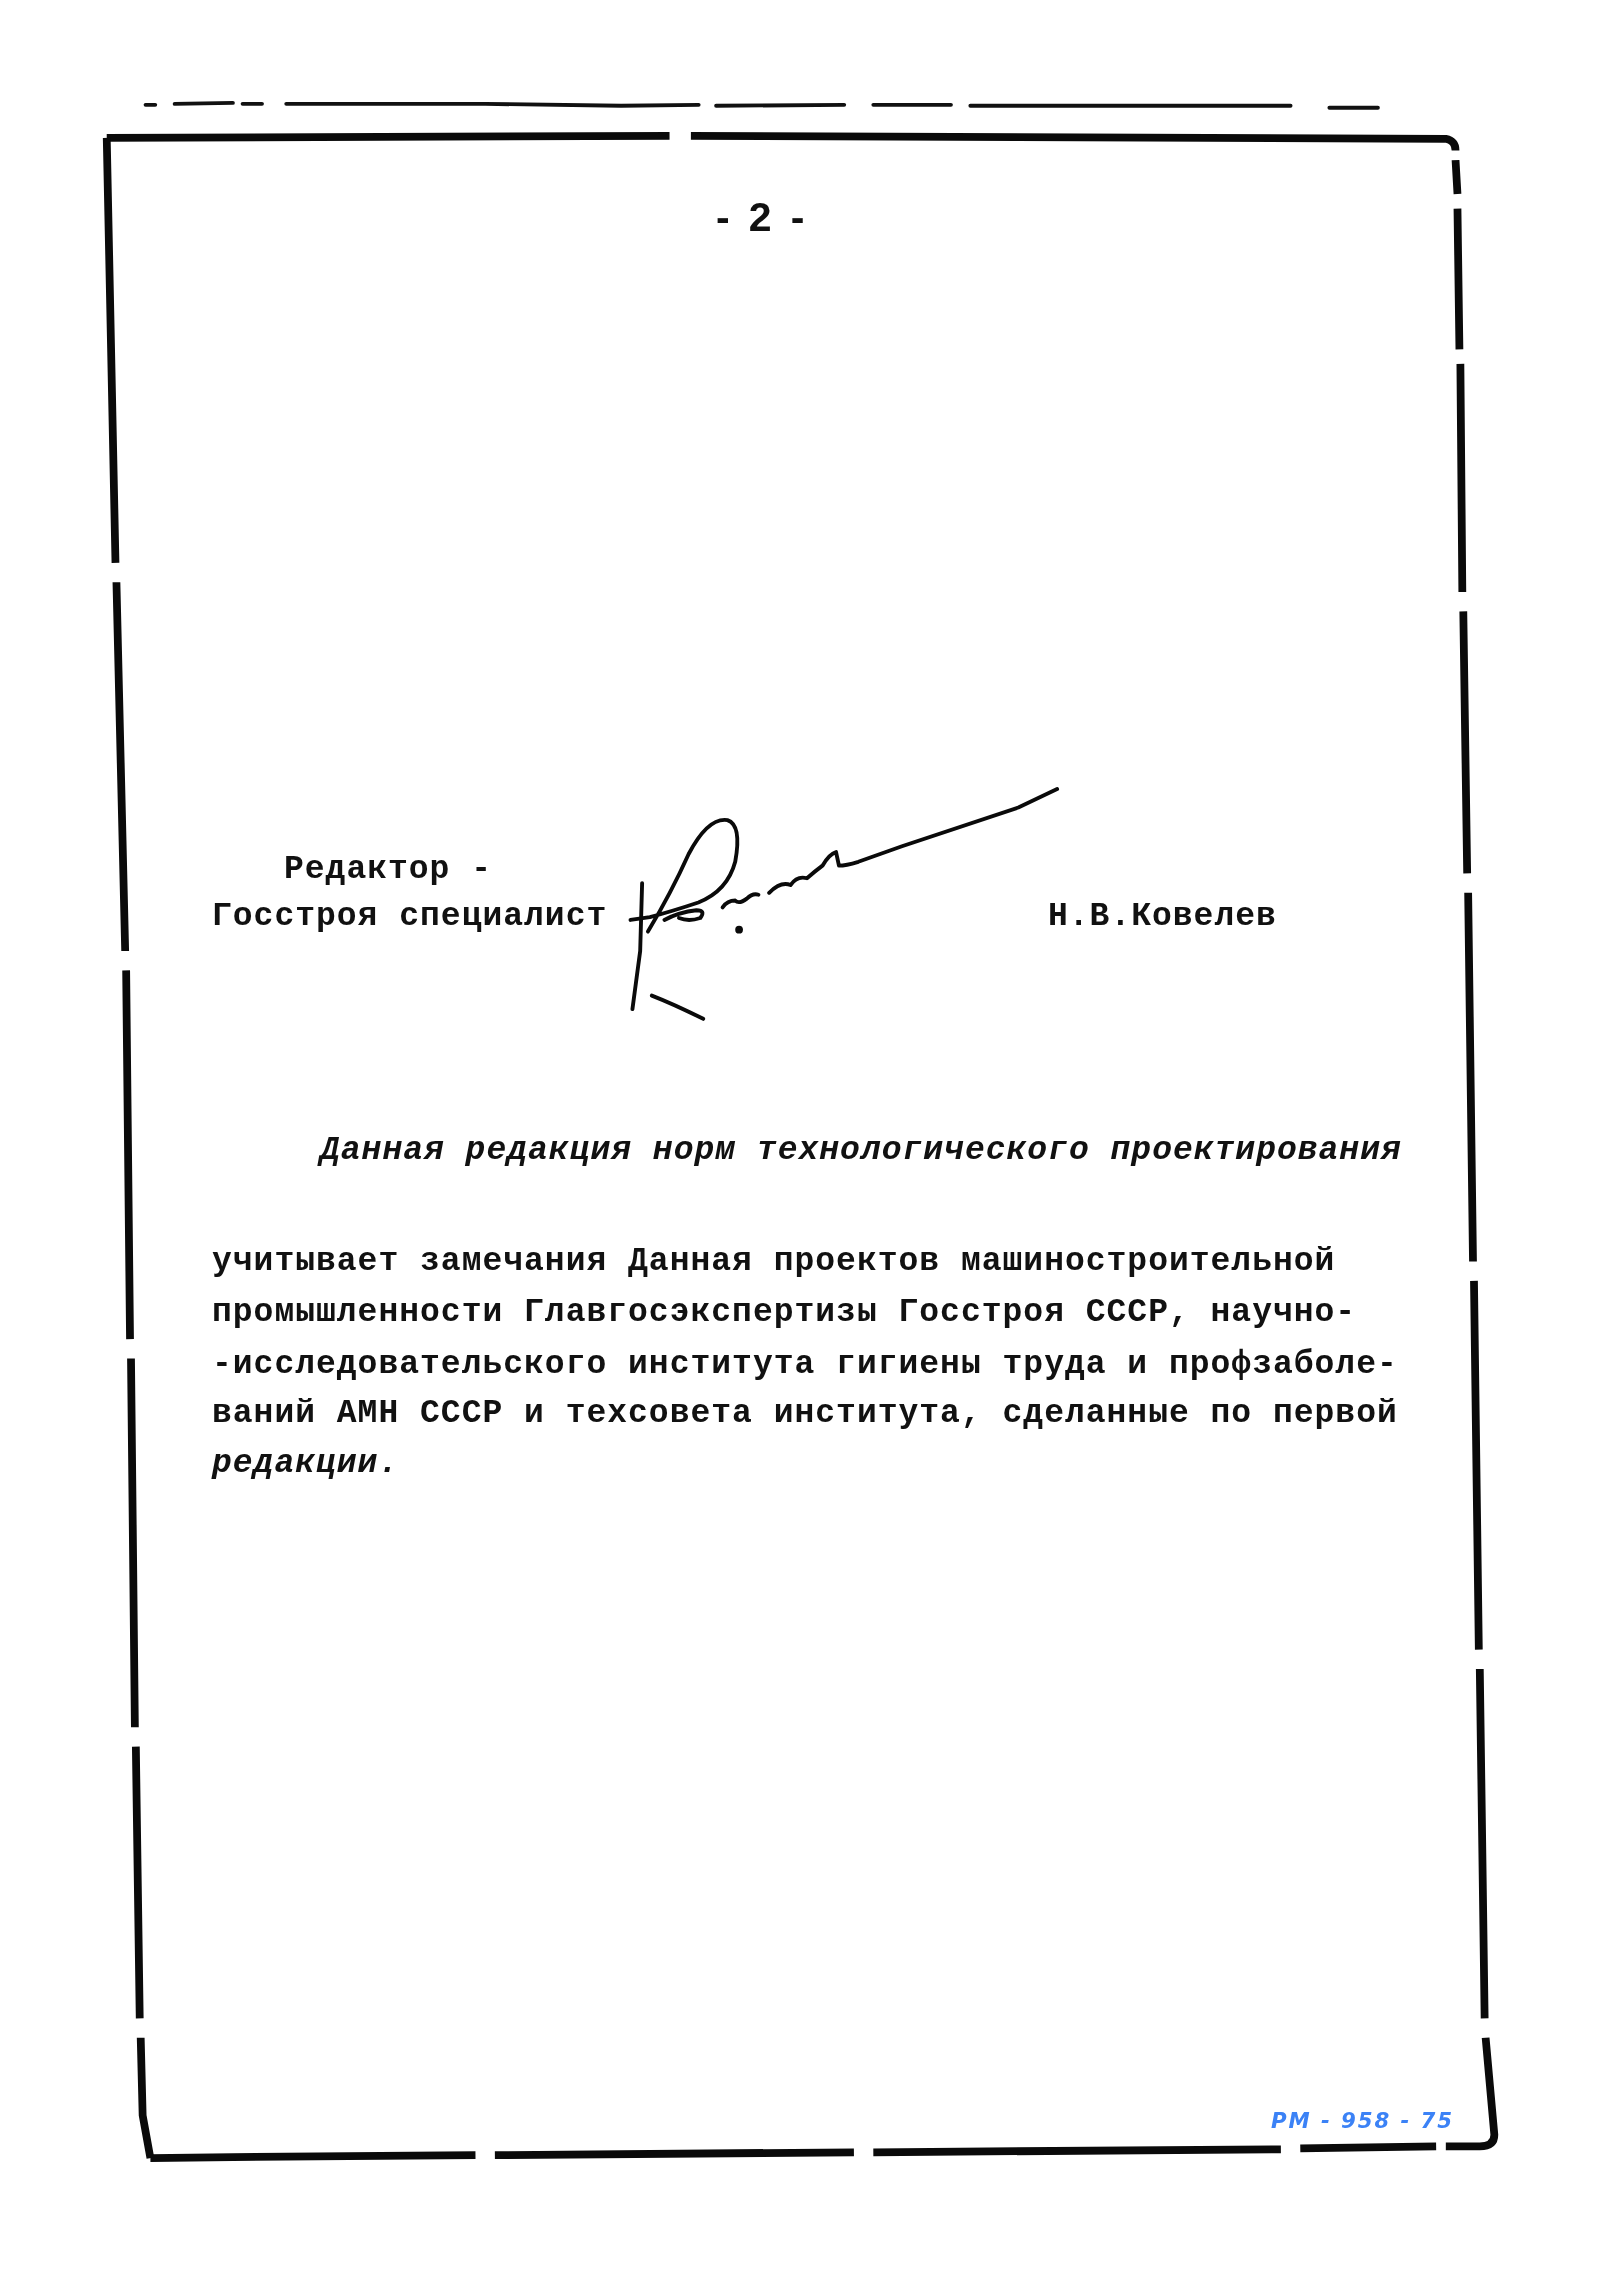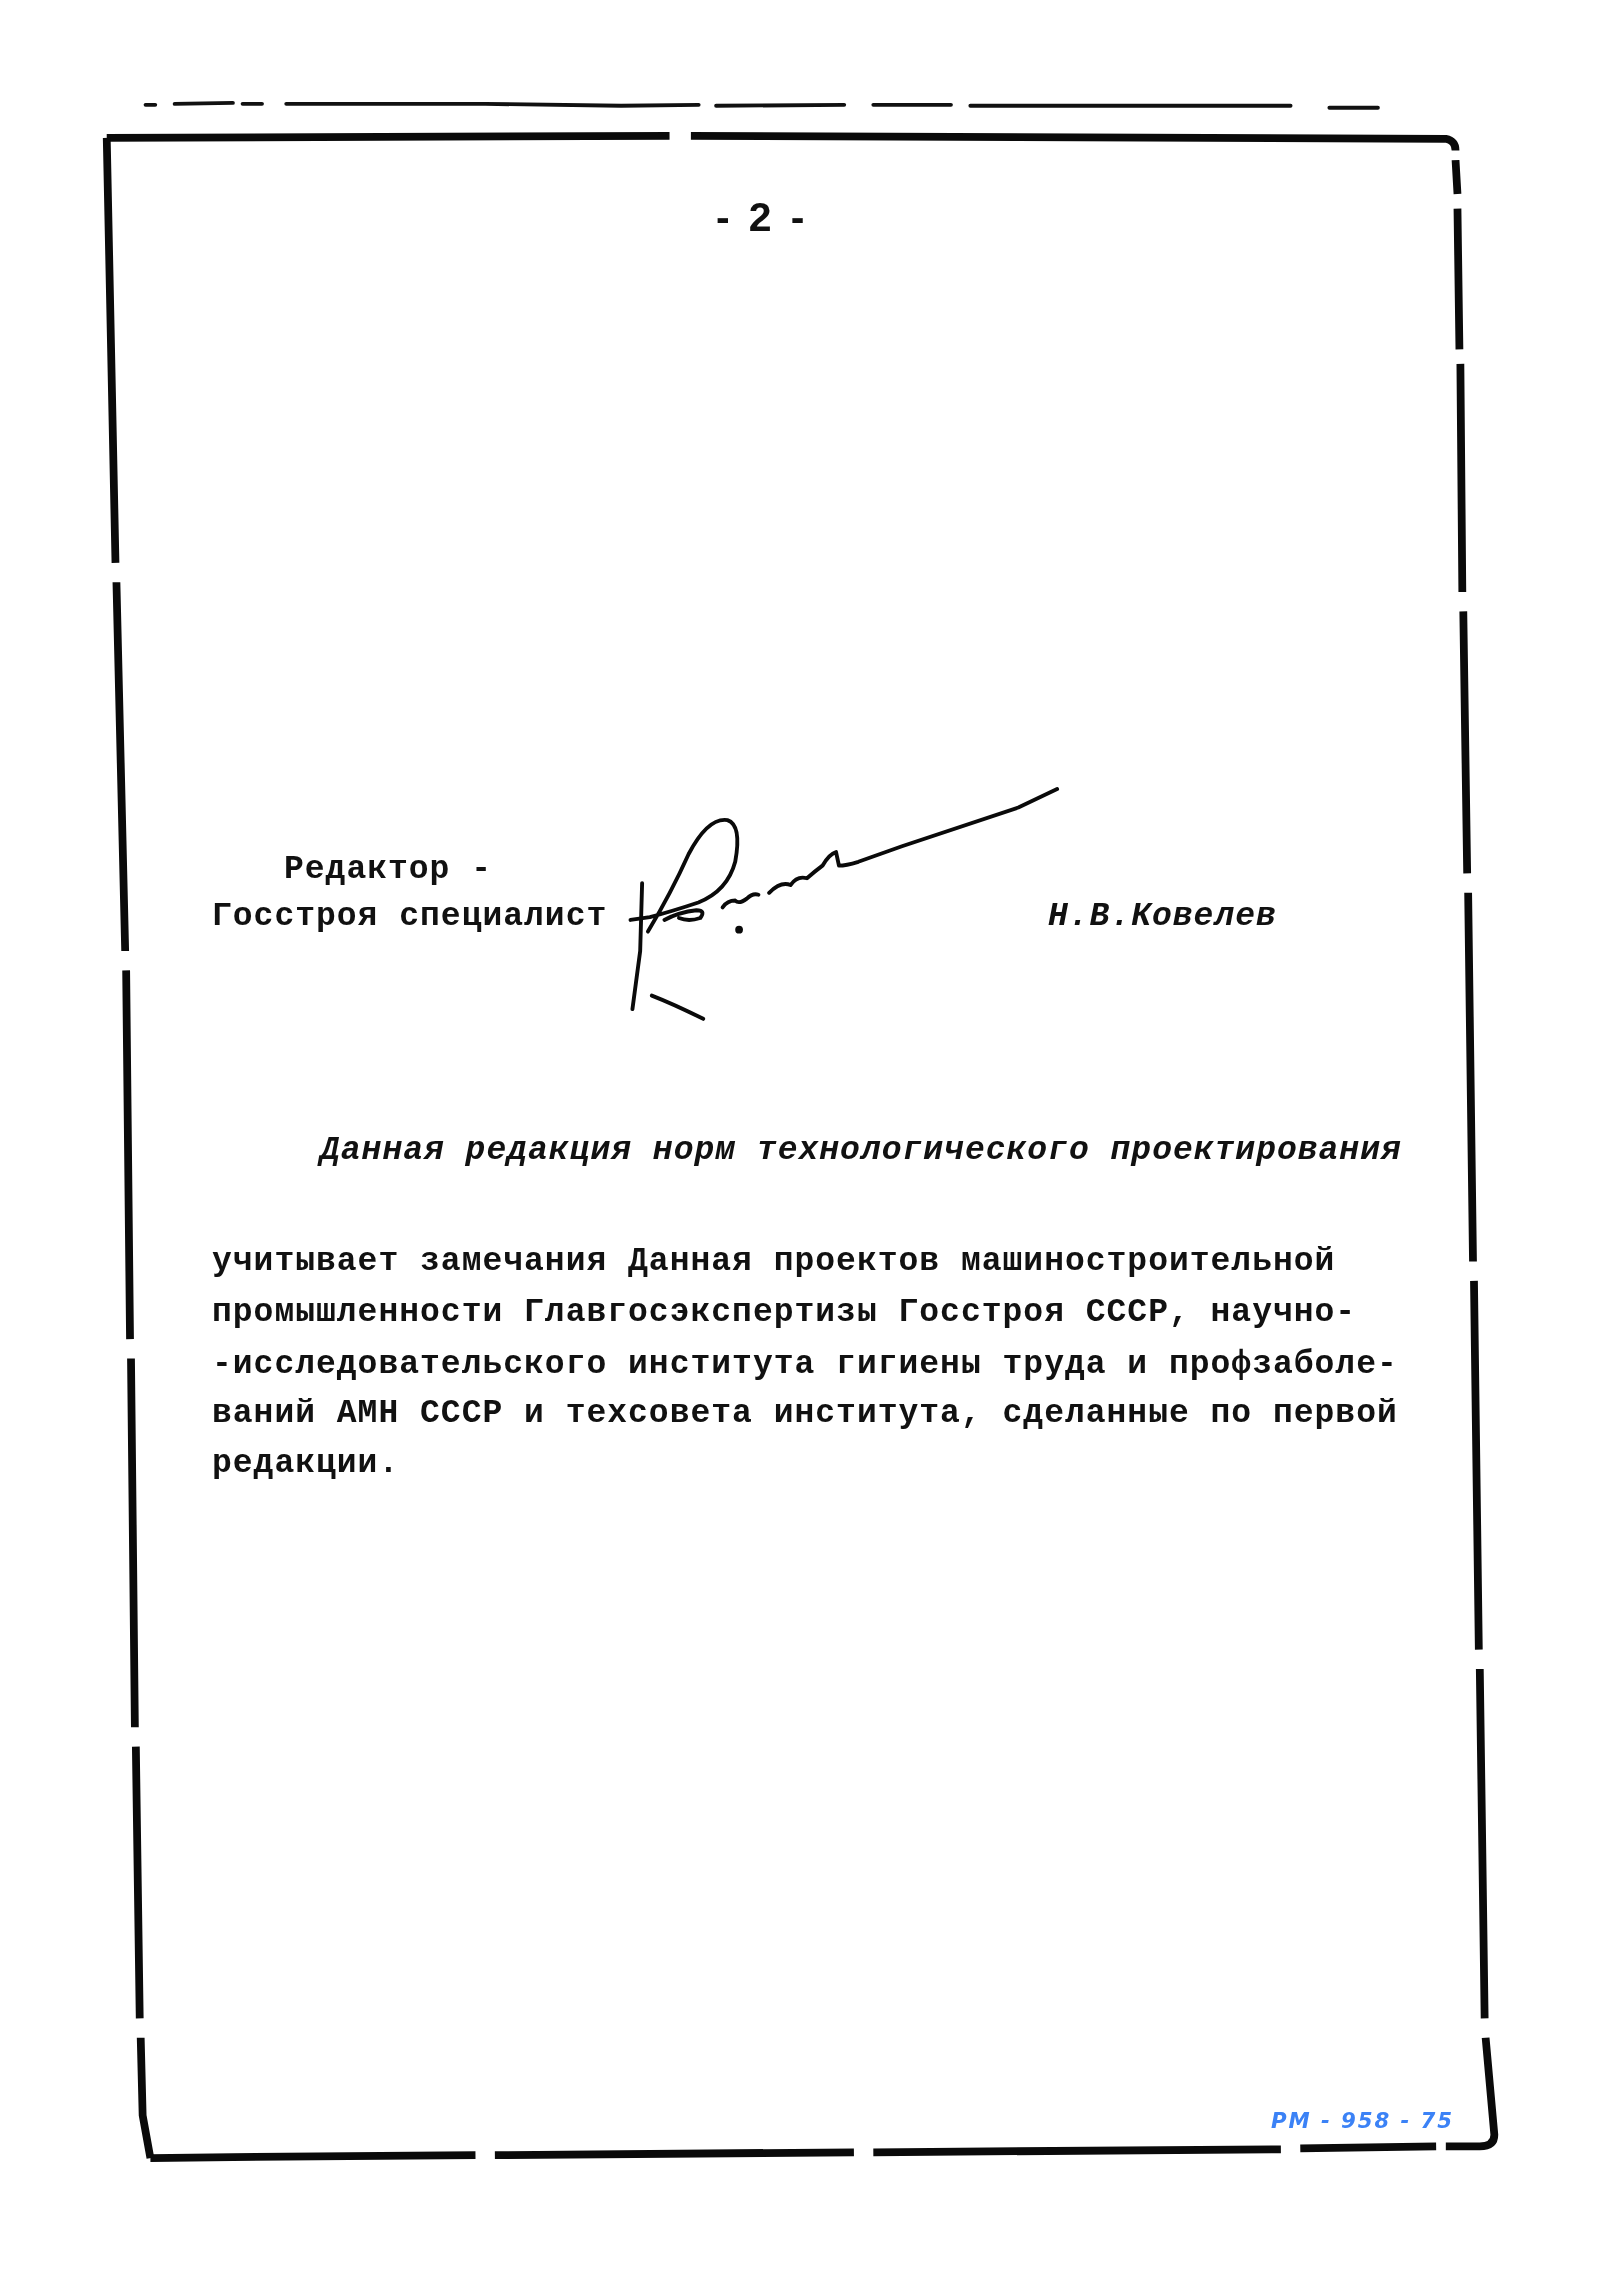--- a/index.html
+++ b/index.html
@@ -11,21 +11,21 @@
     font-family: "Liberation Mono", "DejaVu Sans Mono", monospace;
     font-weight: bold;
     color: #111111;
     white-space: pre;
     font-size: 33px;
     letter-spacing: 1px;
   }
   .page-num { left: 716px; top: 194px; font-size: 41px; font-family: "Liberation Sans", sans-serif; letter-spacing: 3.9px; }
   .sig-role1 { left: 284px; top: 851px; }
   .sig-role2 { left: 212px; top: 898px; }
-  .sig-name  { left: 1048px; top: 898px; font-style: italic; }
+  .sig-name  { left: 1048px; top: 898px; }
   .para-line { left: 212px; }
   .para-line.first { left: 320px; }
   .stamp {
     position: absolute; left: 1271px; top: 2108px;
     font-family: "DejaVu Sans", sans-serif; font-style: italic; font-weight: bold;
     font-size: 21.3px; color: #3b82f6; letter-spacing: 1.9px; white-space: pre;
   }
   svg.signature { position: absolute; left: 582px; top: 757px; width: 543px; height: 291px; }
 </style>
 </head>
@@ -66,19 +66,19 @@
   </svg>
 
   <div class="tw sig-name">Н.В.Ковелев</div>
 
   <div>
     <div class="tw para-line first" style="top:1132px;font-style:italic;">Данная редакция норм технологического проектирования</div>
     <div class="tw para-line" style="top:1243px;">учитывает замечания Данная проектов машиностроительной</div>
     <div class="tw para-line" style="top:1294px;">промышленности Главгосэкспертизы Госстроя СССР, научно-</div>
     <div class="tw para-line" style="top:1346px;">-исследовательского института гигиены труда и профзаболе-</div>
     <div class="tw para-line" style="top:1395px;">ваний АМН СССР и техсовета института, сделанные по первой</div>
-    <div class="tw para-line" style="top:1445px;">редакции.</div>
+    <div class="tw para-line" style="top:1445px;font-style:italic;">редакции.</div>
   </div>
 
   <div class="stamp">РМ - 958 - 75</div>
 
 </div>
 
 
 </body></html>

